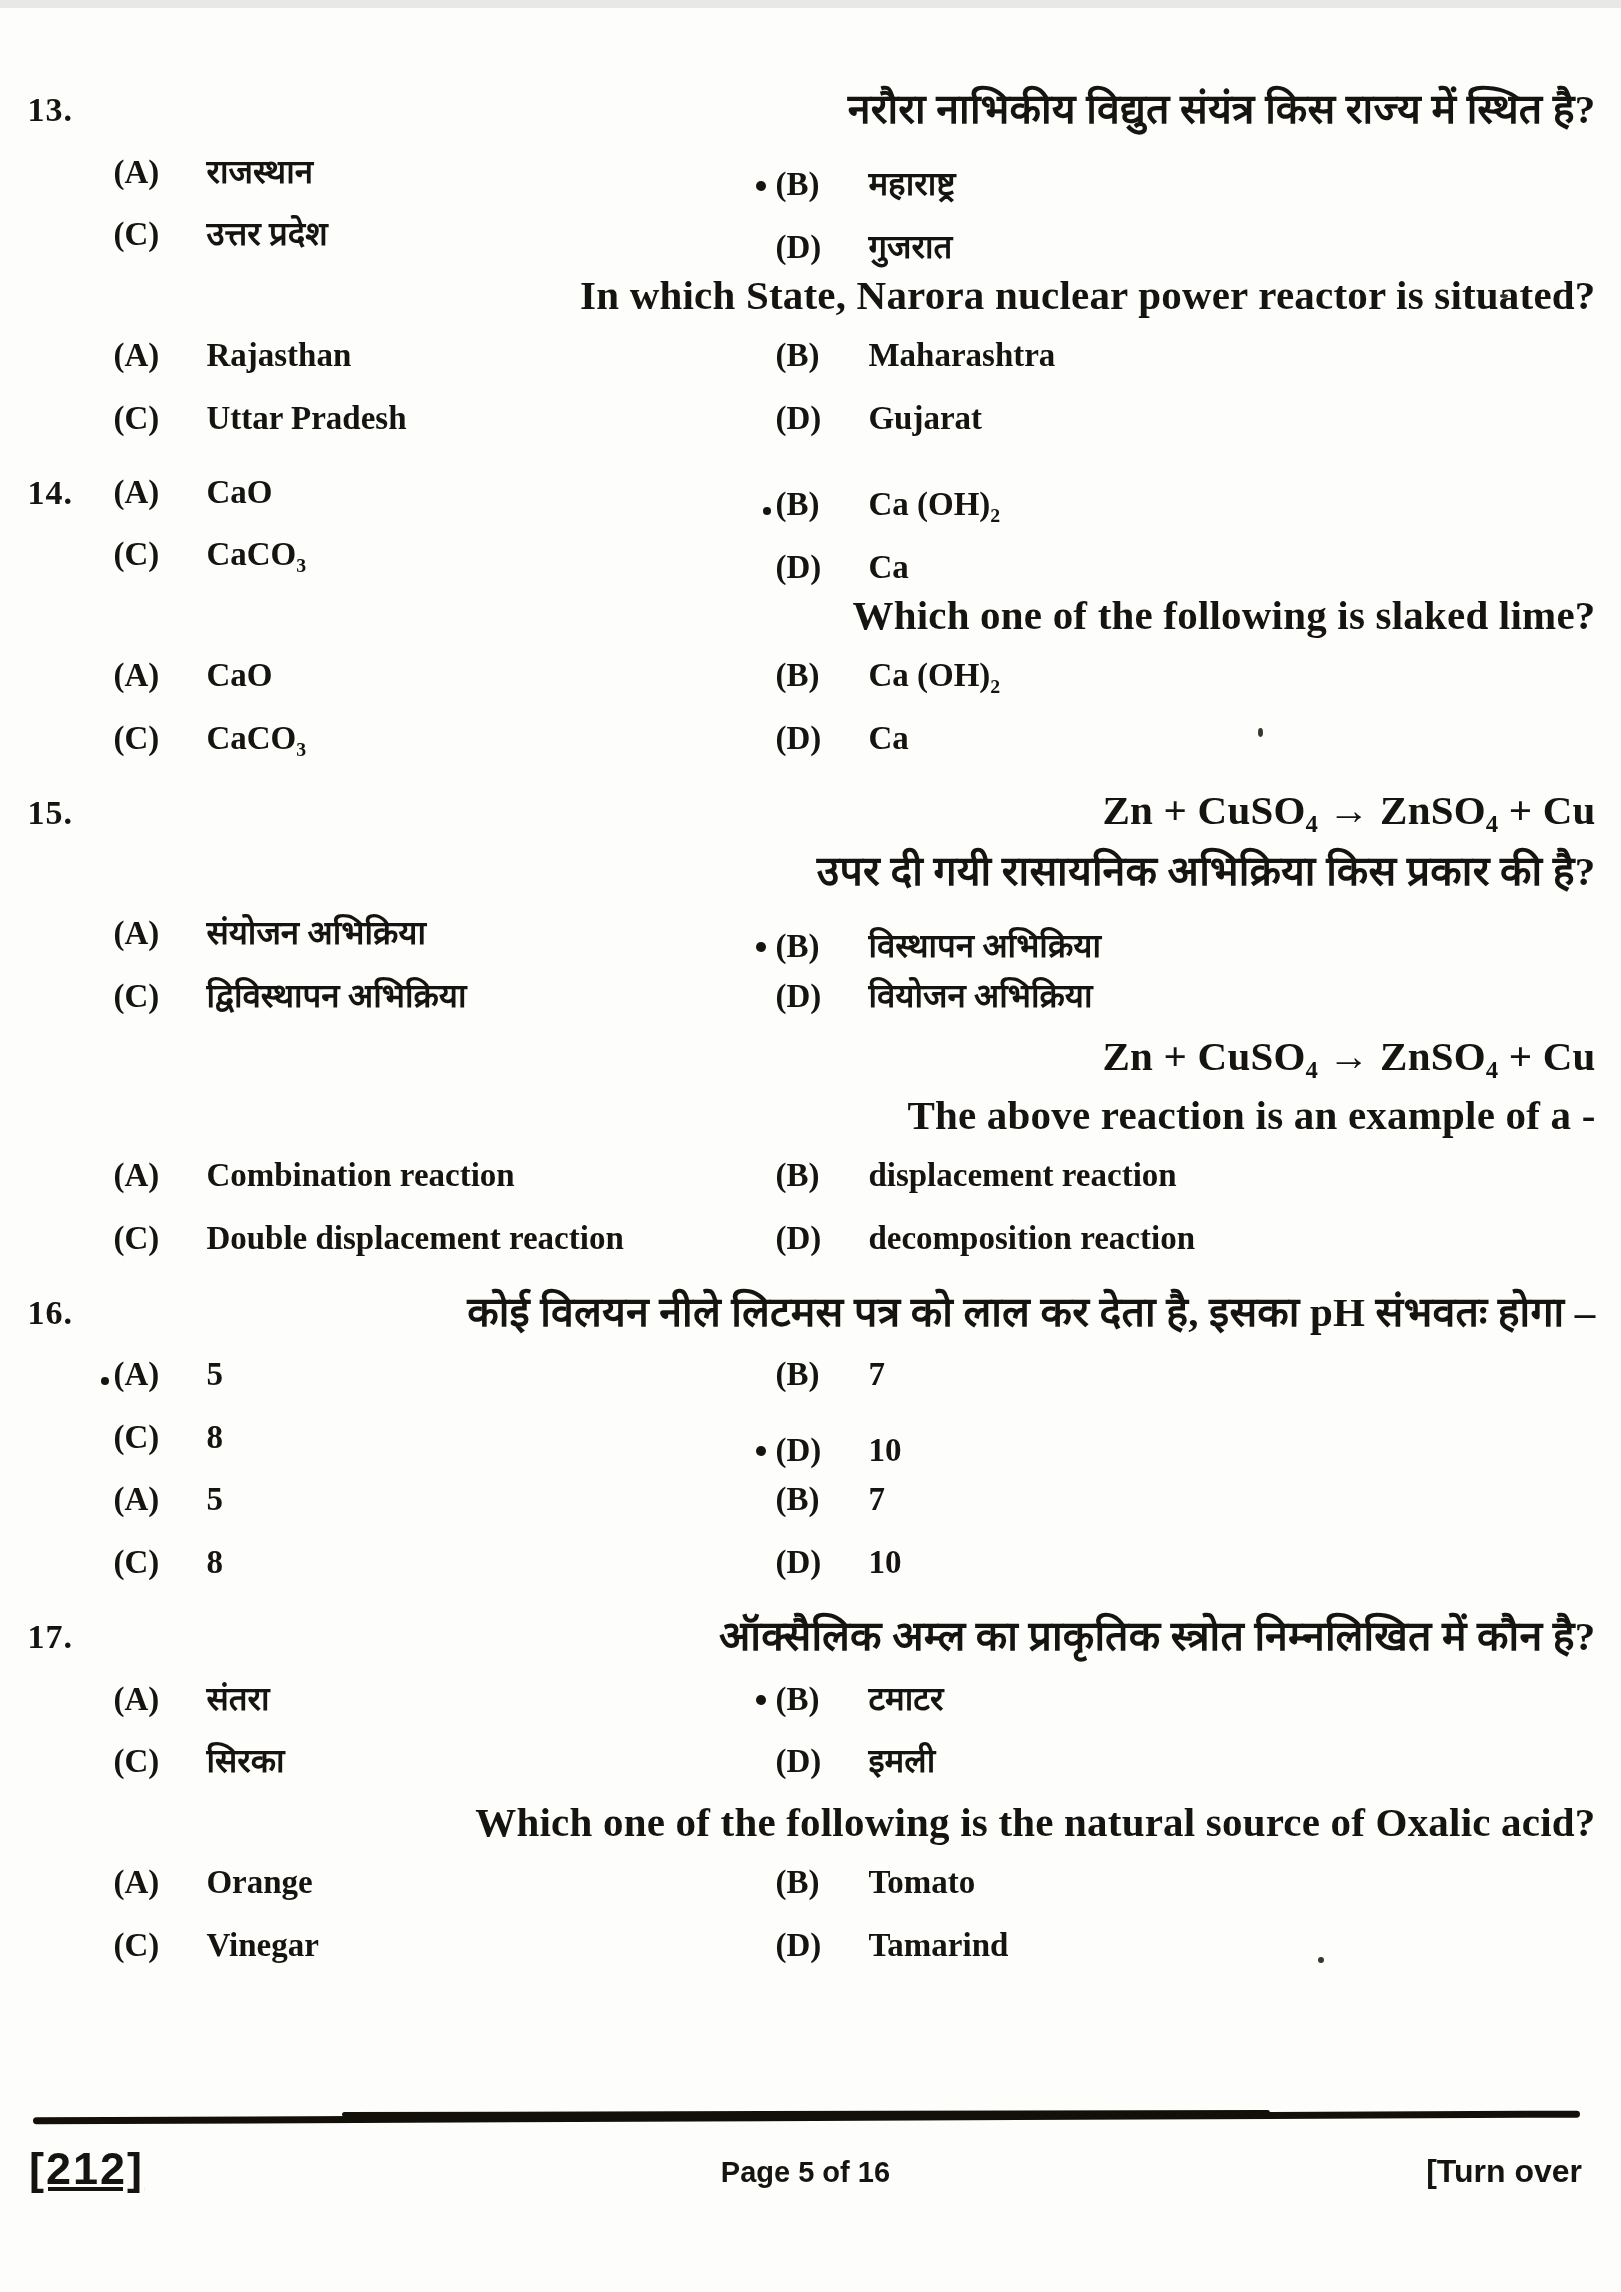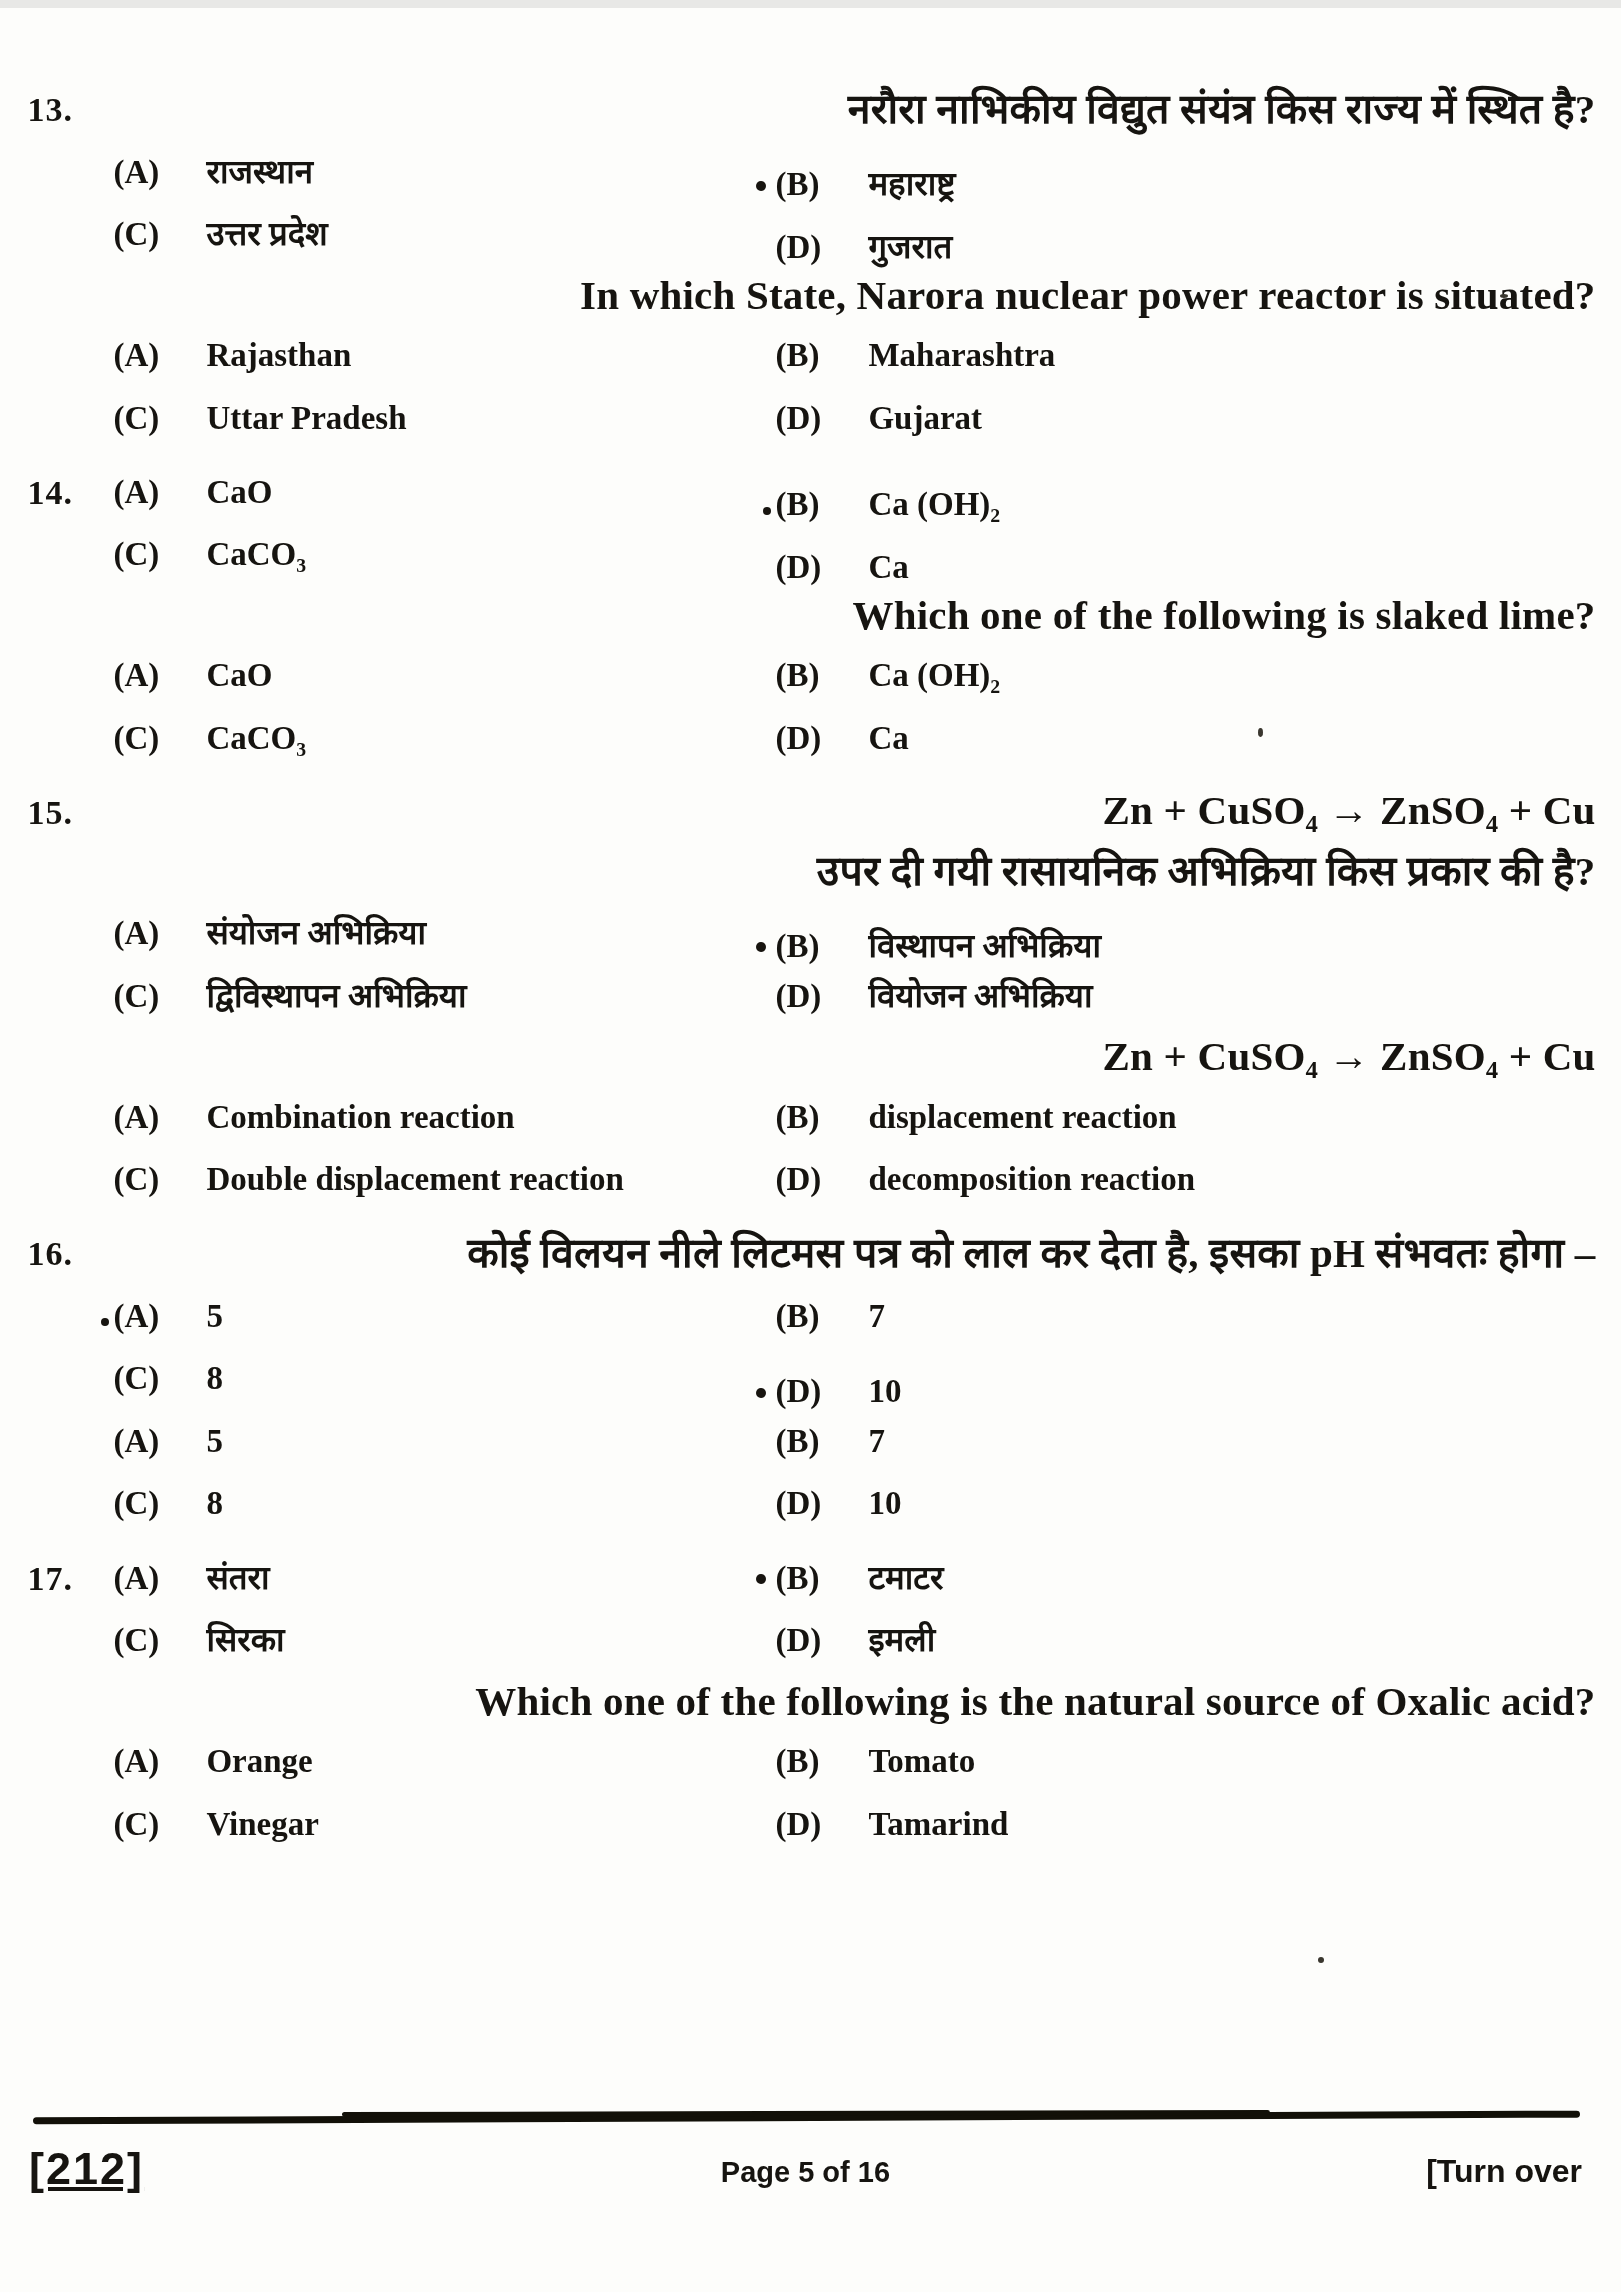--- a/index.html
+++ b/index.html
@@ -167,20 +167,21 @@
           <div class="opt left">
             <span class="olabel">(C)</span>
             <span class="otext">द्विविस्थापन अभिक्रिया</span>
           </div>
           <div class="opt">
             <span class="olabel">(D)</span>
             <span class="otext">वियोजन अभिक्रिया</span>
           </div>
         </div>
         <div class="qline eng">Zn + CuSO₄ → ZnSO₄ + Cu</div>
+        <div class="qline eng">The above reaction is an example of a -</div>
         <div class="optrow">
           <div class="opt left">
             <span class="olabel">(A)</span>
             <span class="otext">Combination reaction</span>
           </div>
           <div class="opt">
             <span class="olabel">(B)</span>
             <span class="otext">displacement reaction</span>
           </div>
         </div>
@@ -242,20 +243,21 @@
             <span class="olabel">(D)</span>
             <span class="otext">10</span>
           </div>
         </div>
       </div>
     </div>
 
     <div class="question">
       <div class="qnum">17.</div>
       <div class="qbody">
+        <div class="qline hindi">ऑक्सैलिक अम्ल का प्राकृतिक स्त्रोत निम्नलिखित में कौन है?</div>
         <div class="optrow">
           <div class="opt left">
             <span class="olabel">(A)</span>
             <span class="otext">संतरा</span>
           </div>
           <div class="opt">
             <span class="dot"></span>
             <span class="olabel">(B)</span>
             <span class="otext">टमाटर</span>
           </div>

